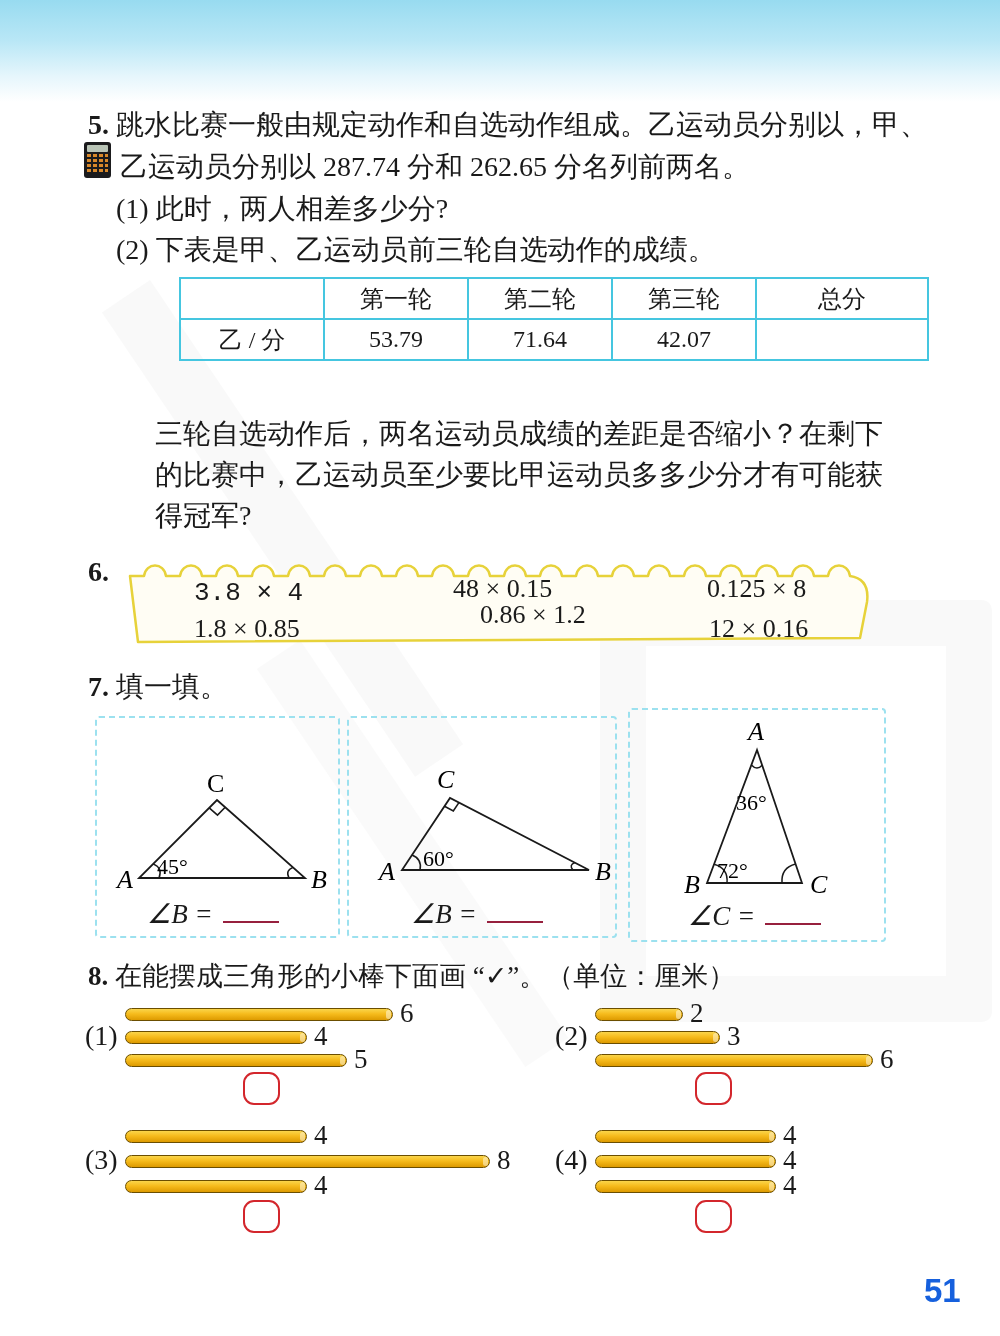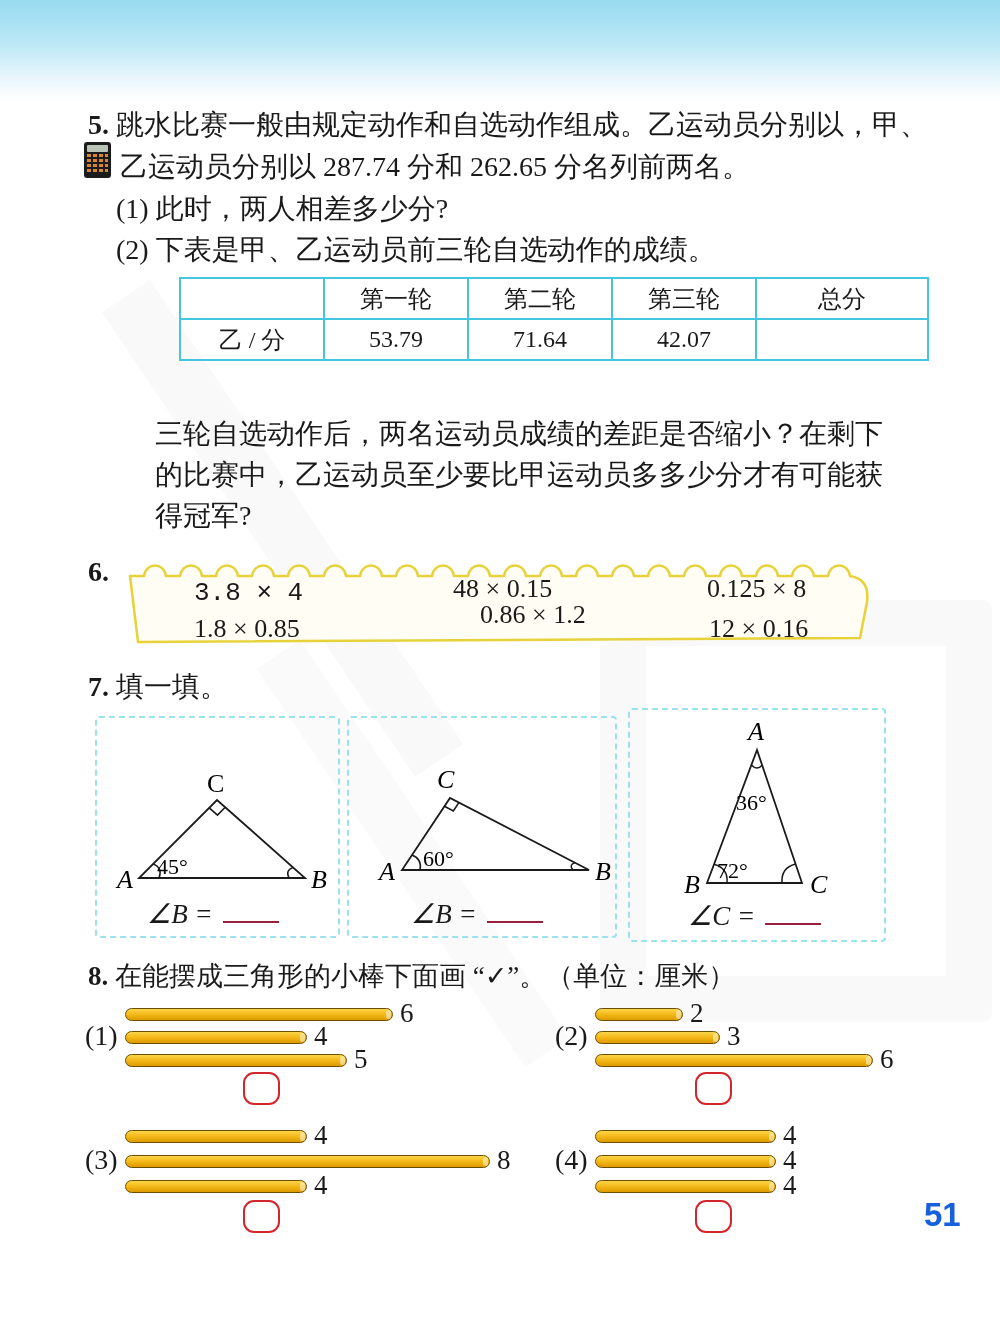--- a/index.html
+++ b/index.html
@@ -36,21 +36,21 @@
   .blank{display:inline-block;width:56px;height:20px;border-bottom:2.5px solid #97203e;margin-left:10px;}
   
   .stick{position:absolute;height:13px;border:1.5px solid #6b4e00;border-radius:7px;box-sizing:border-box;
      background:linear-gradient(to bottom,#fad54b 0%,#f6bb1c 45%,#dd9a00 100%);}
   .stick:after{content:"";position:absolute;right:1px;top:1px;bottom:1px;width:5px;
      border-radius:4px;background:rgba(255,248,220,0.55);}
   .stick-label{position:absolute;font-size:27px;}
   .ans-box{position:absolute;width:37px;height:33px;border:2.5px solid #d3262c;border-radius:11px;box-sizing:border-box;background:#fff;}
   .grp-label{position:absolute;font-size:28px;}
   
-  .pageno{left:924px;top:1196px;font-family:"Liberation Sans",sans-serif;font-size:33px;font-weight:bold;color:#1660dd;}
+  .pageno{left:924px;top:1272px;font-family:"Liberation Sans",sans-serif;font-size:33px;font-weight:bold;color:#1660dd;}
   svg text{font-family:"Liberation Serif",serif;}
 </style>
 </head>
 <body>
 
 <div class="abs sky"></div>
 <div class="abs wm wm-bar1"></div>
 <div class="abs wm wm-bar2"></div>
 <div class="abs wm wm-box"></div>
 

